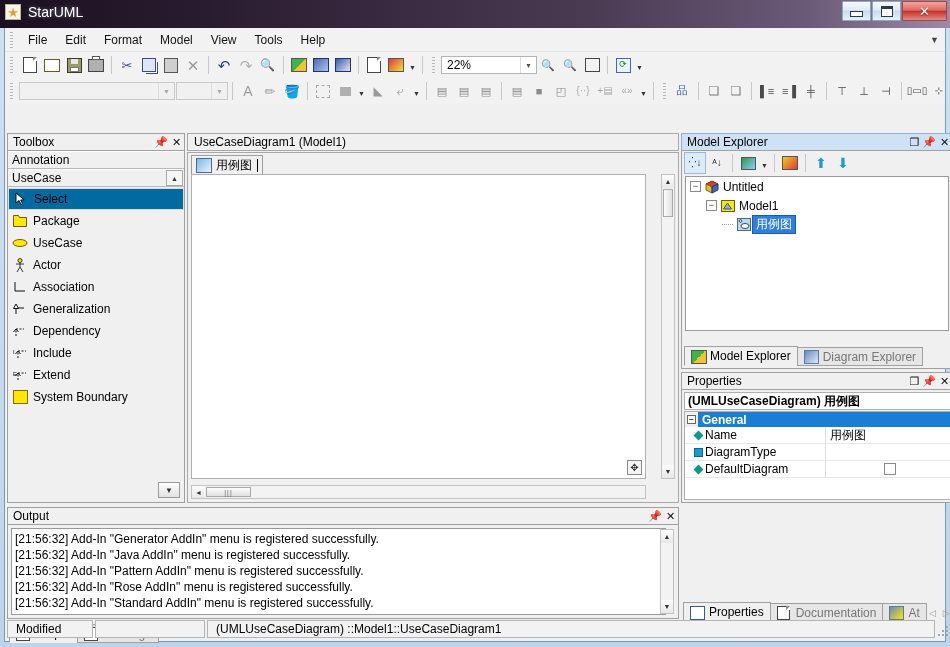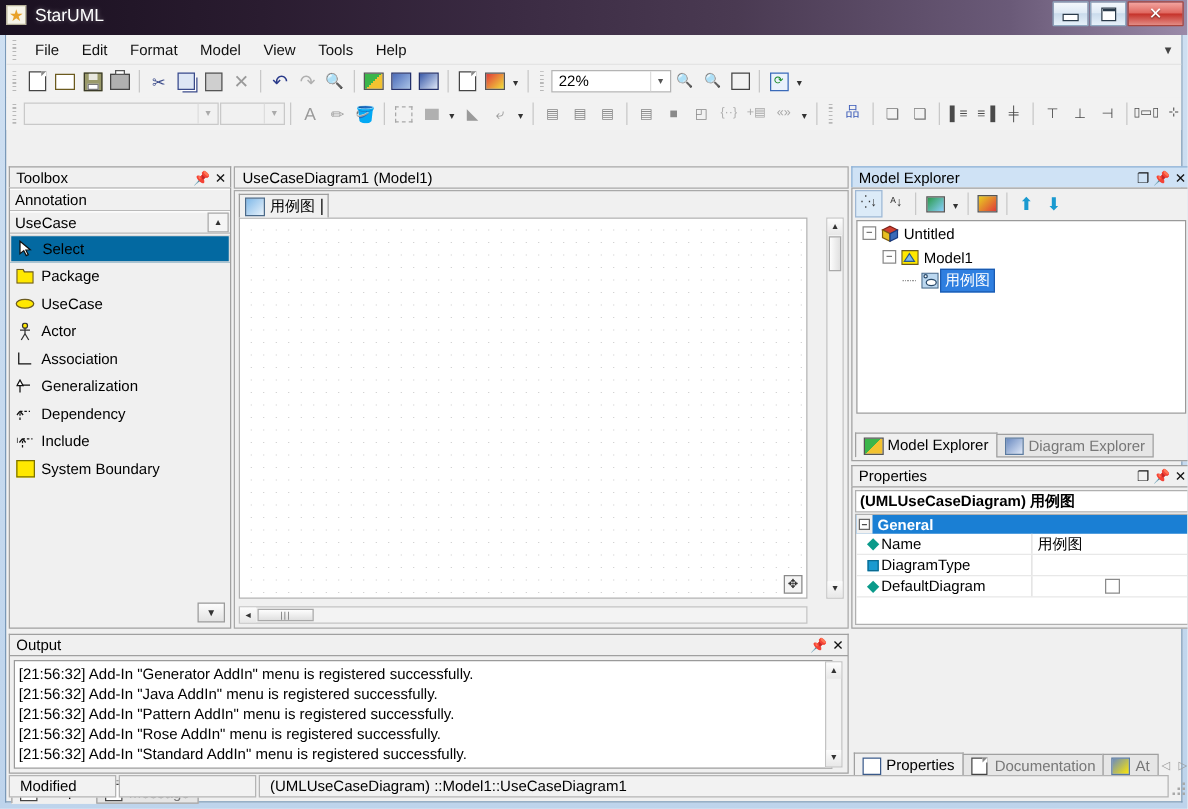--- a/index.html
+++ b/index.html
@@ -499,20 +499,30 @@
               <svg width="15" height="14" viewBox="0 0 15 14">
                   <text x="0" y="8" font-size="6" fill="#111" font-family="sans-serif">I</text>
                   <path d="M5 12 L5 5 L13 5" stroke="#111" fill="none" stroke-dasharray="2 1.5"></path>
                   <path d="M5 5 L2.5 8 M5 5 L7.5 8" stroke="#111" fill="none"></path>
                 </svg>
             </span>
             <span class="tbx-label">Include</span>
           </div>
           <div class="tbx-item">
             <span class="tbx-icon">
+              <svg width="15" height="14" viewBox="0 0 15 14">
+                  <text x="0" y="8" font-size="6" fill="#111" font-family="sans-serif">E</text>
+                  <path d="M5 12 L5 5 L13 5" stroke="#111" fill="none" stroke-dasharray="2 1.5"></path>
+                  <path d="M5 5 L2.5 8 M5 5 L7.5 8" stroke="#111" fill="none"></path>
+                </svg>
+            </span>
+            <span class="tbx-label">Extend</span>
+          </div>
+          <div class="tbx-item">
+            <span class="tbx-icon">
                 <span class="ic ic-yellow"></span>
               </span>
             <span class="tbx-label">System Boundary</span>
           </div>
         </div>
         <div class="tbx-scroll">▼</div>
       </div>
     </div>
 
     <div class="panel" id="diagarea">

